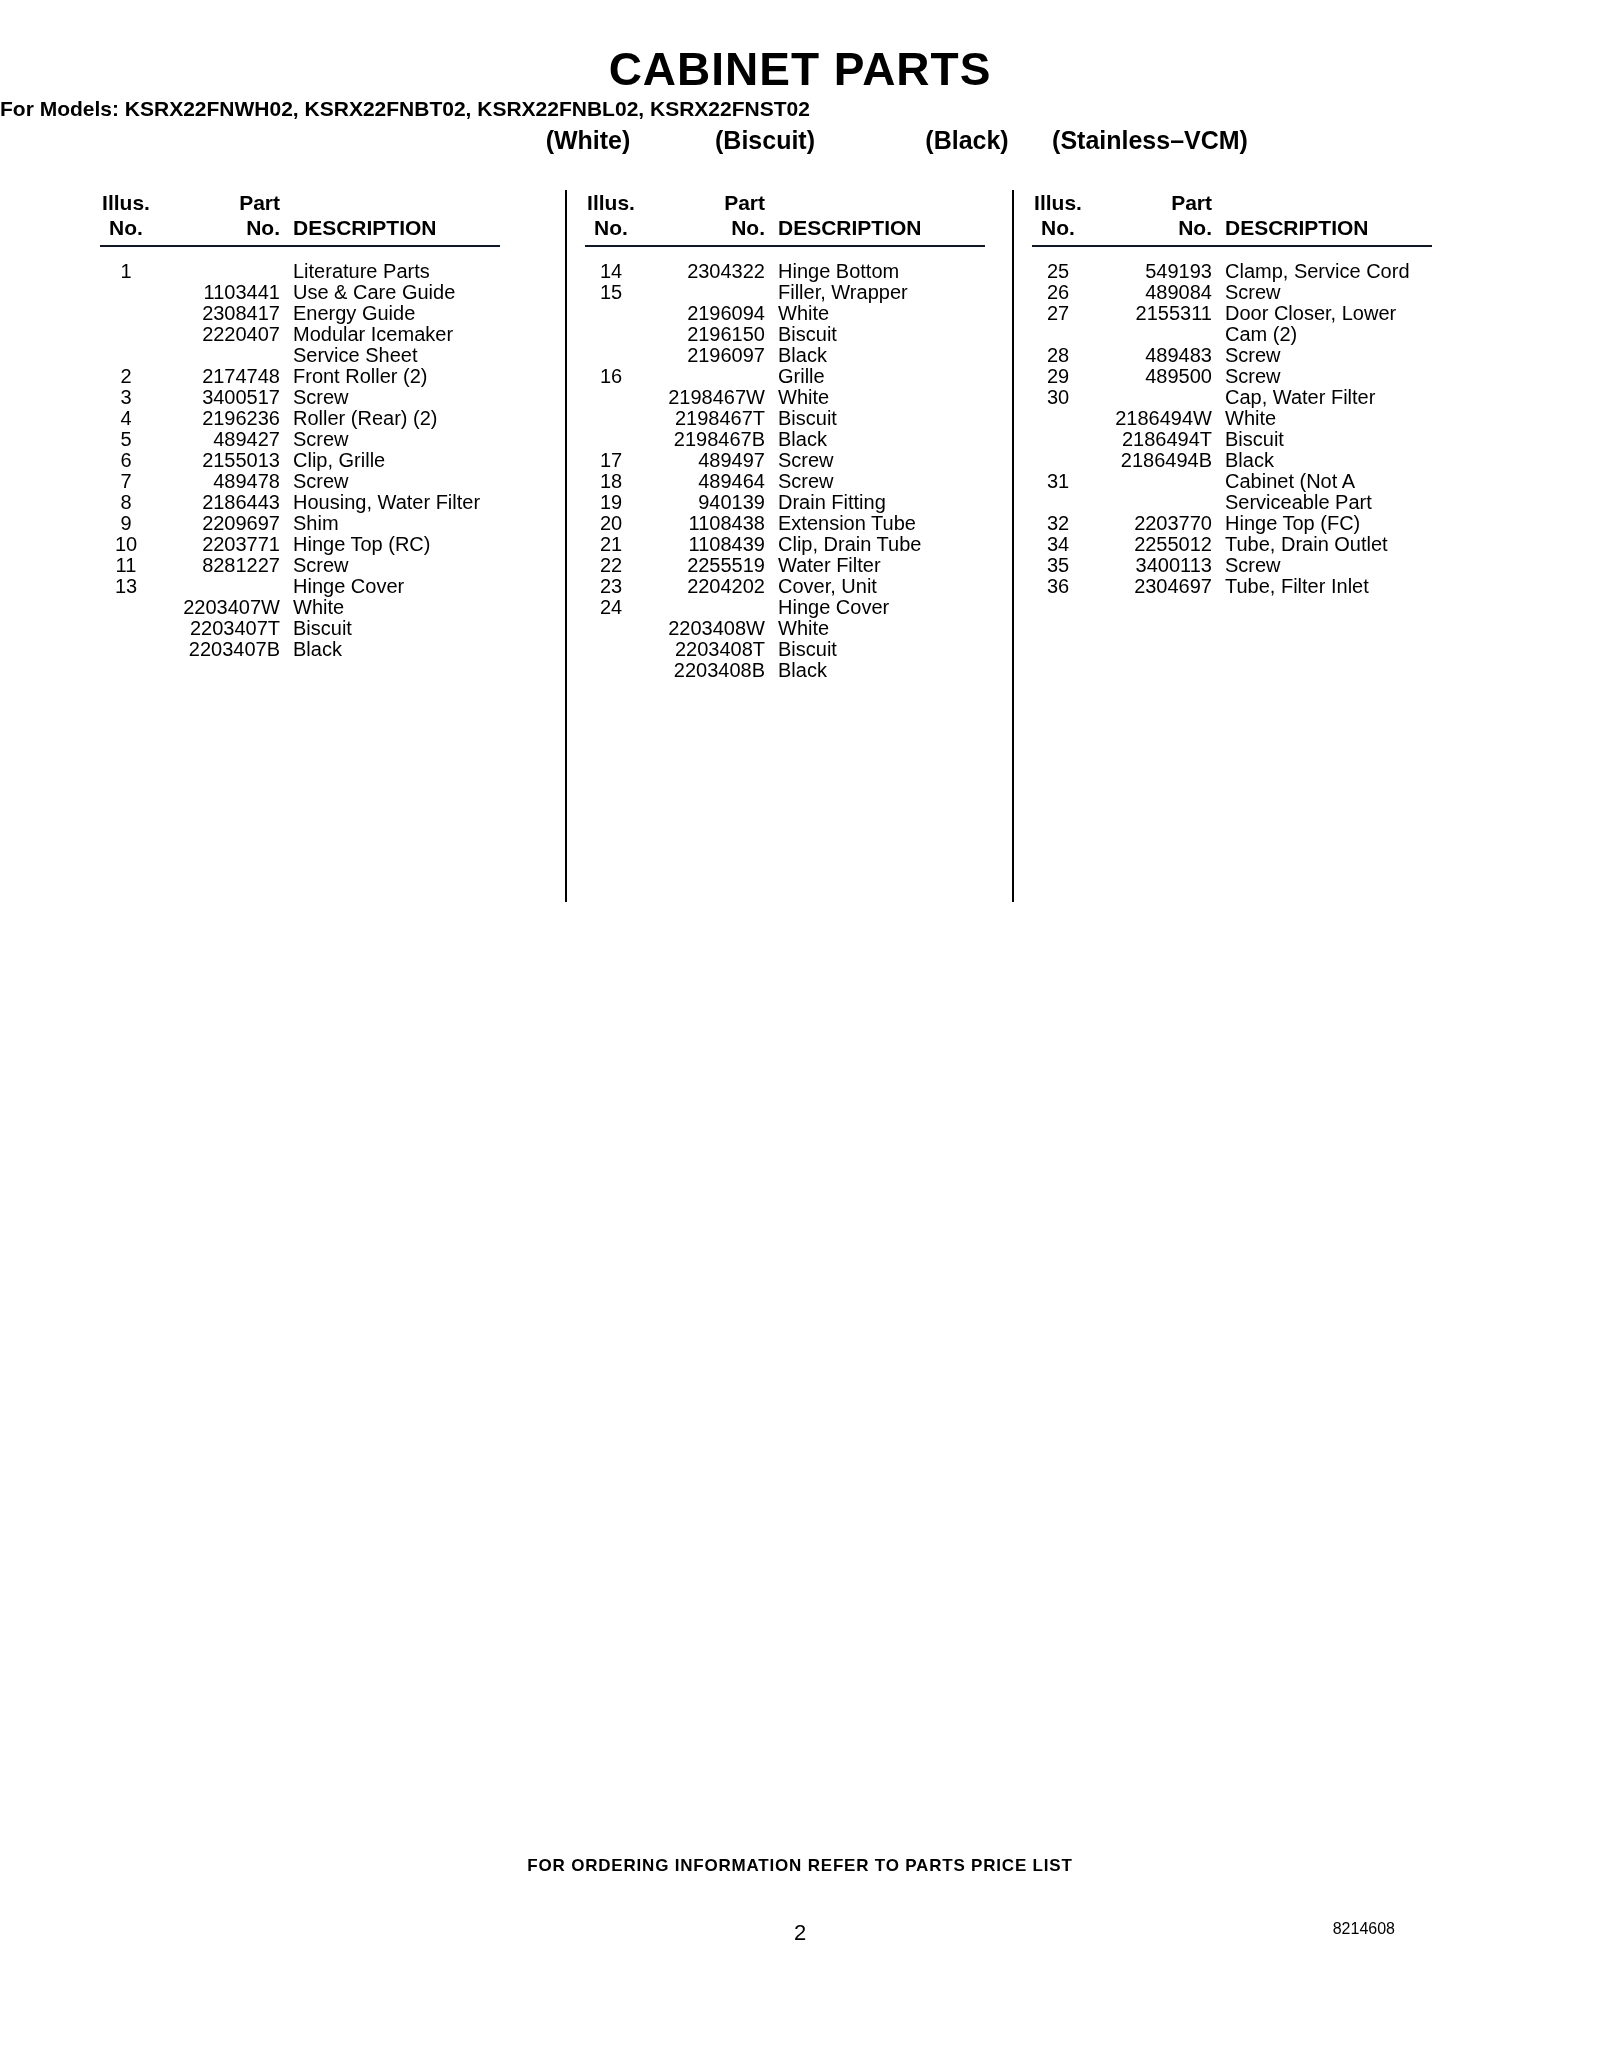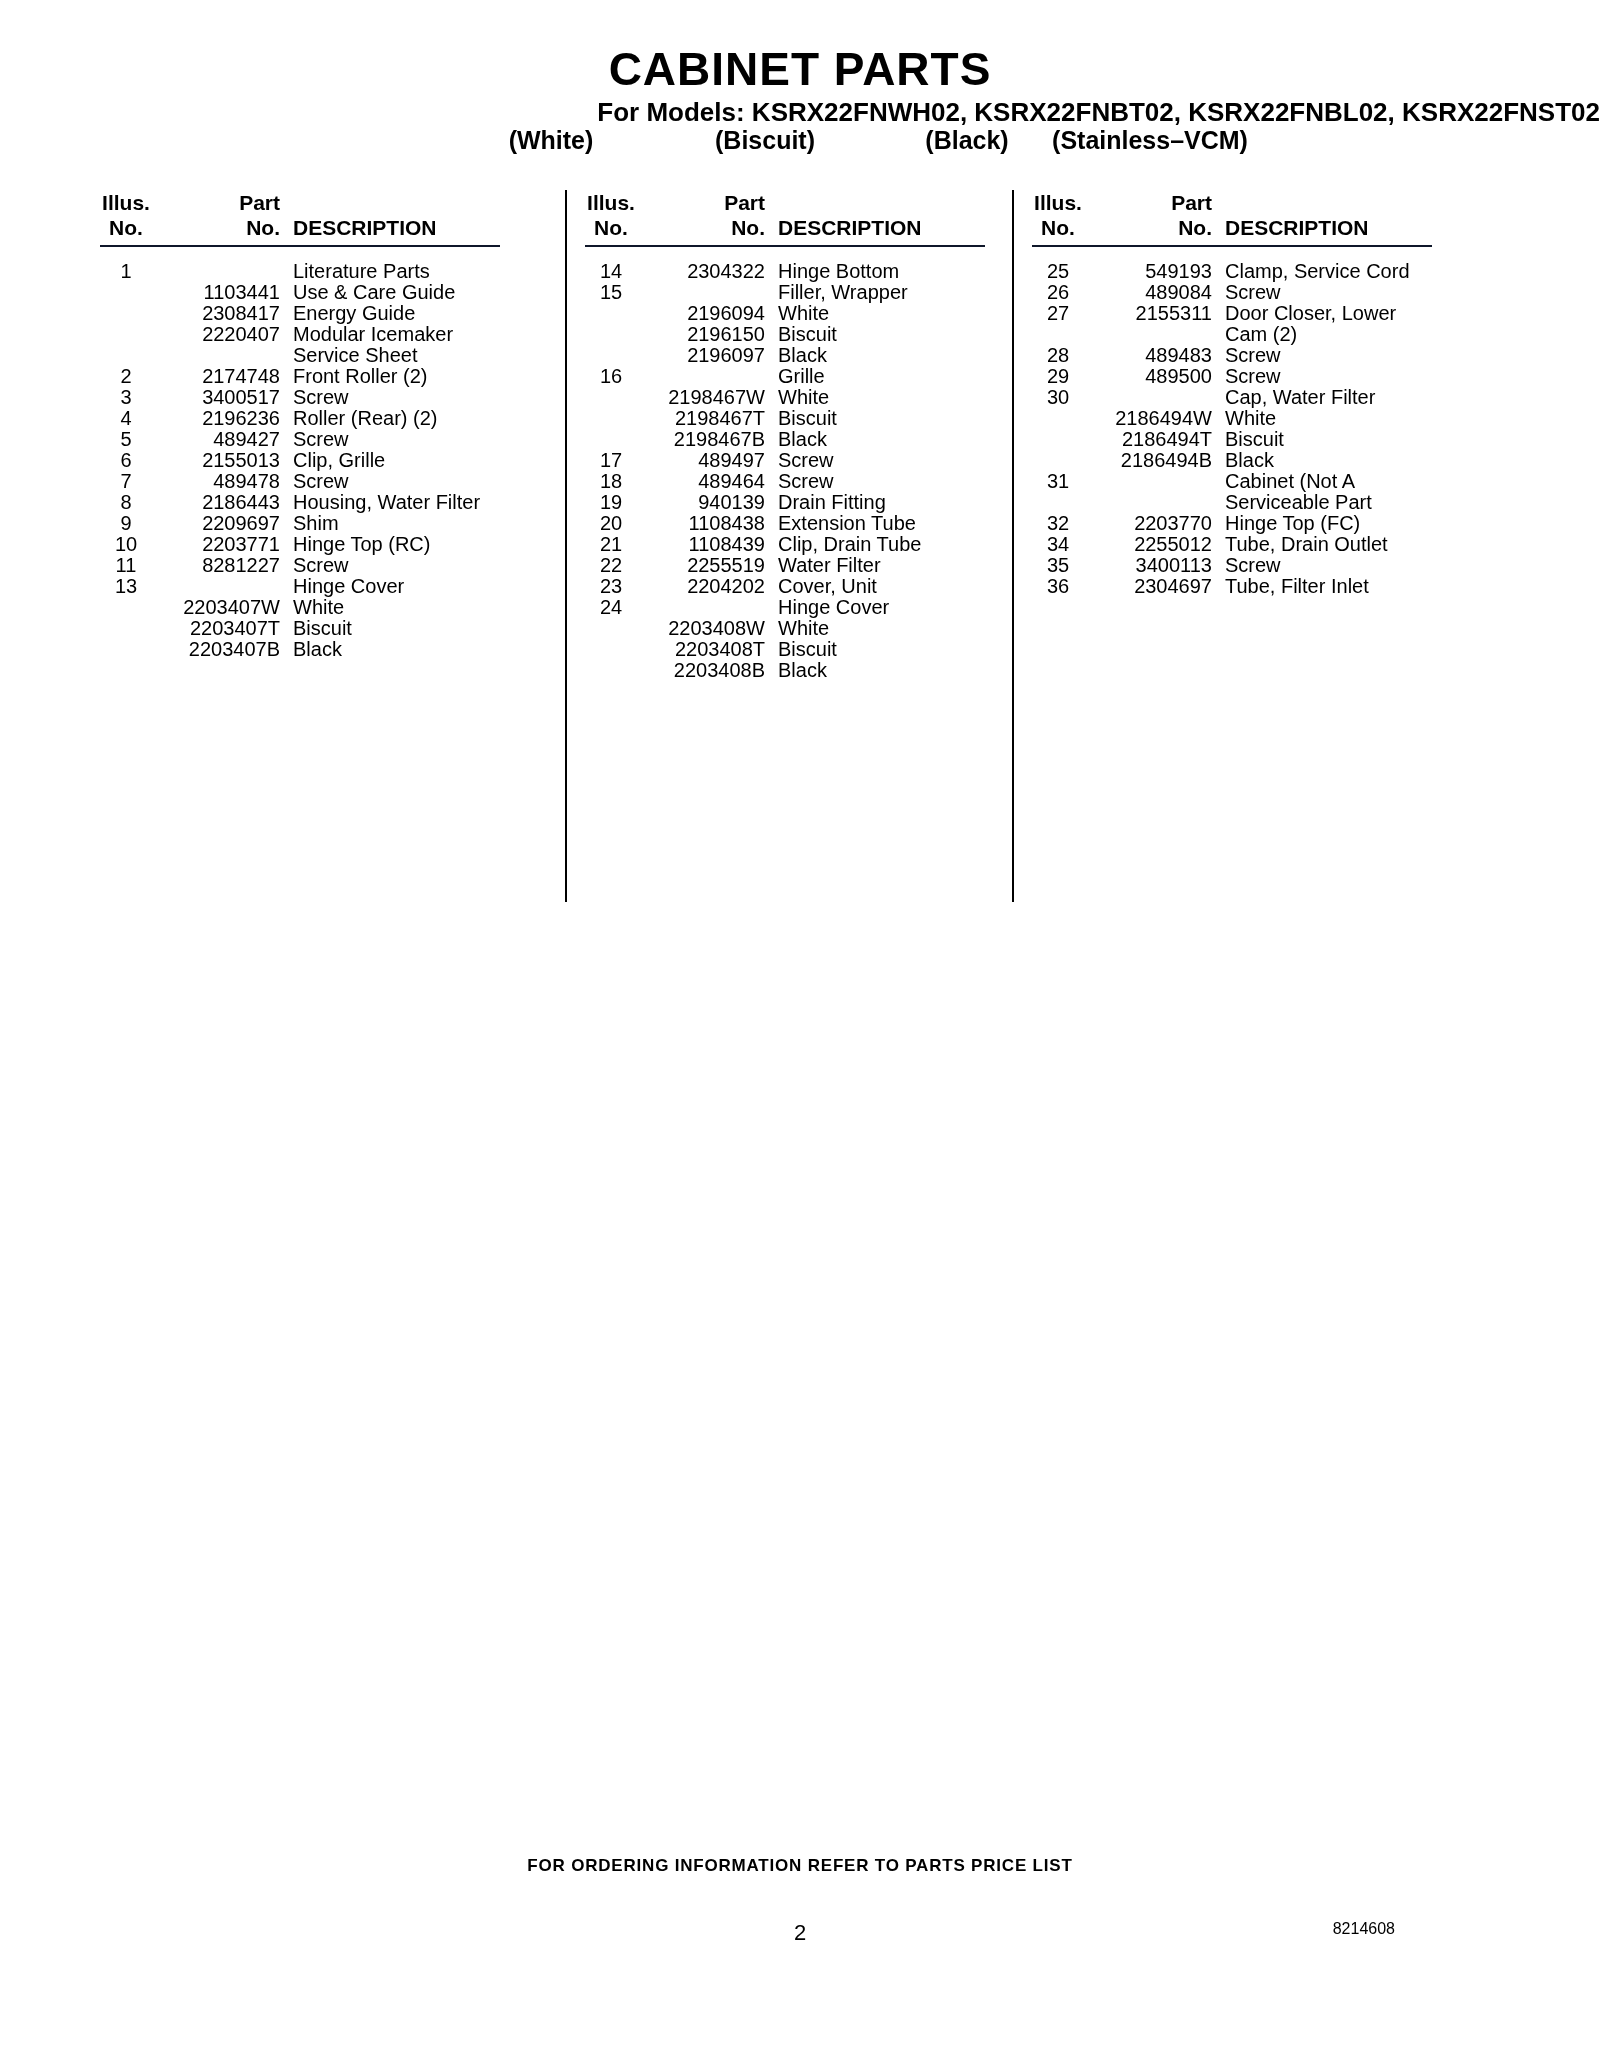--- a/index.html
+++ b/index.html
@@ -10,28 +10,28 @@
     color: #000;
     font-family: "Liberation Sans", sans-serif;
     overflow: hidden;
   }
   .page-title {
     position: absolute; top: 42px; left: 0; width: 100%;
     text-align: center; font-size: 46px; font-weight: bold; letter-spacing: 1px;
   }
   .models-line {
     position: absolute; top: 97px; left: 0; width: 100%;
-    text-align: right; font-size: 26px; font-weight: bold;
+    text-align: left; font-size: 21px; font-weight: bold;
   }
   .colors-line {
     position: absolute; top: 126px; left: 0; width: 1600px; height: 30px;
     font-size: 25px; font-weight: bold;
   }
   .colors-line span { position: absolute; transform: translateX(-50%); white-space: nowrap; }
-  .colors-line span:nth-child(1) { left: 551px; }
+  .colors-line span:nth-child(1) { left: 588px; }
   .colors-line span:nth-child(2) { left: 765px; }
   .colors-line span:nth-child(3) { left: 967px; }
   .colors-line span:nth-child(4) { left: 1150px; }
 
   .parts-table {
     position: absolute; top: 190px; left: 100px;
     display: flex; align-items: stretch;
   }
   .pcol { width: 465px; min-height: 712px; }
   .pcol.divided { border-left: 2px solid #000; padding-left: 18px; }

